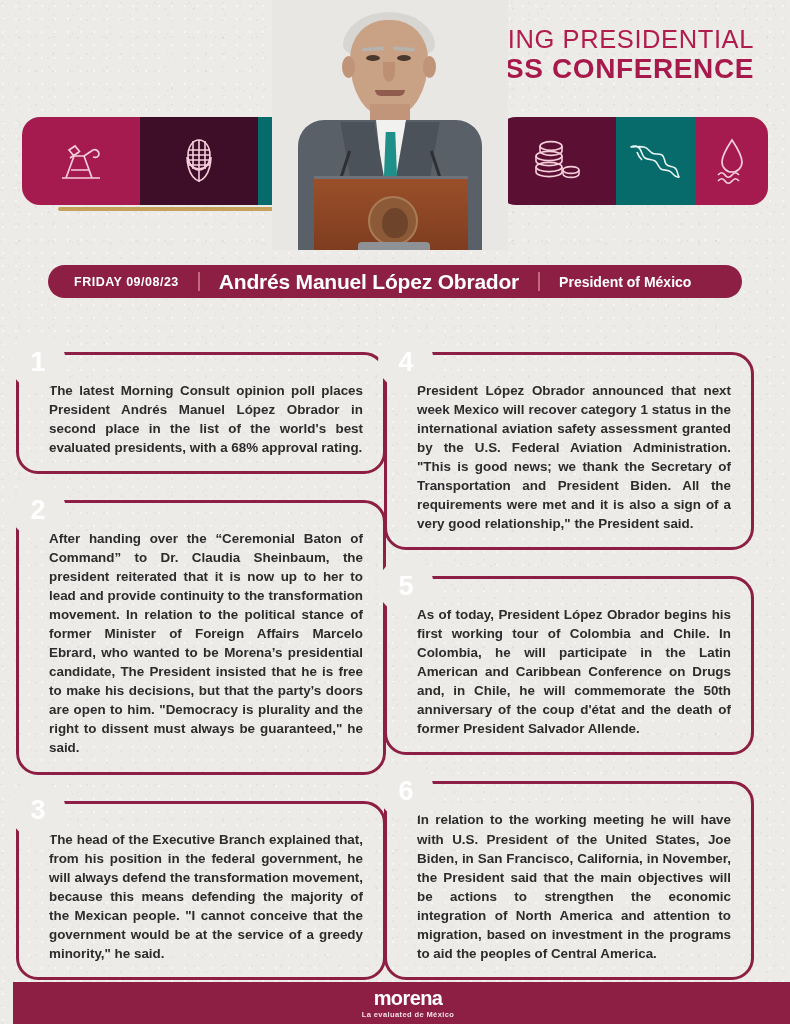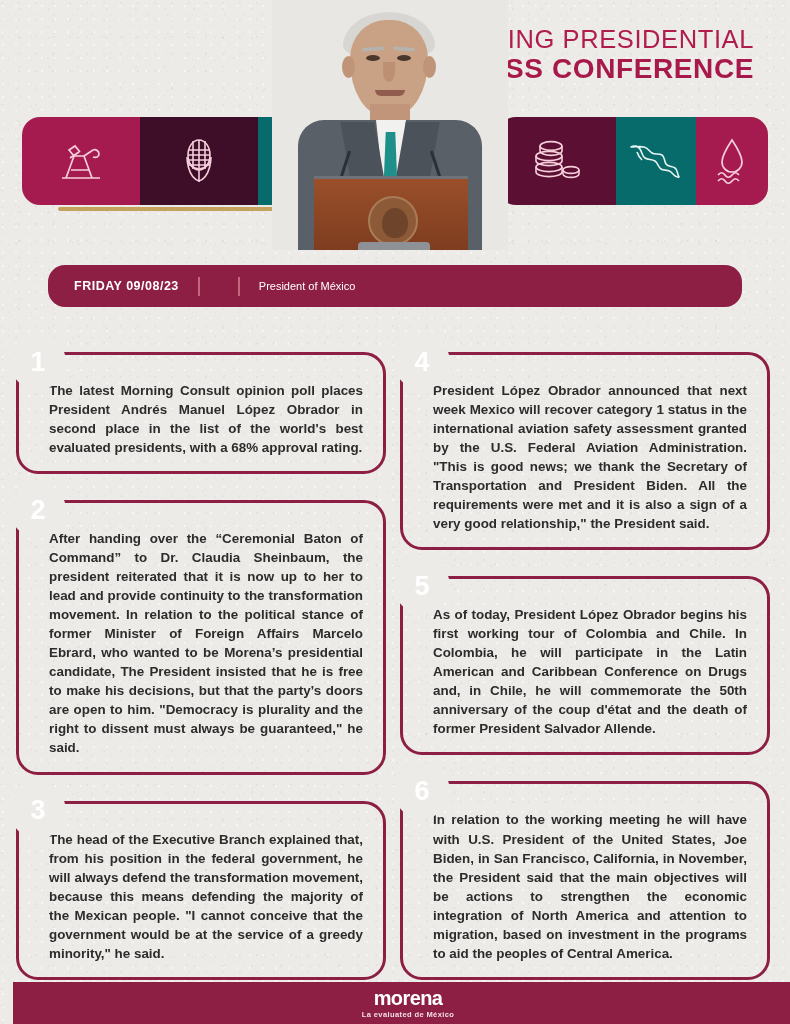--- a/index.html
+++ b/index.html
@@ -138,34 +138,34 @@
   .ico { position:absolute; top:50%; left:50%; transform:translate(-50%,-50%); z-index:3; }
 
   
   .gold-rule {
     position: absolute; left: 58px; top: 207px; width: 290px; height: 4px;
     background: #c4a25e; border-radius: 2px; z-index: 4;
   }
 
   
   .namebar {
-    position: absolute; left: 48px; top: 265px; width: 694px; height: 42px;
+    position: absolute; left: 48px; top: 265px; width: 694px; height: 33px;
     background: #8d1f45; border-radius: 17px; z-index: 7;
     display: flex; align-items: center; color: #fff;
   }
   .nb-date { font-size: 12.5px; font-weight: 700; letter-spacing: 0.5px; margin-left: 26px; }
   .nb-sep { width: 2px; height: 19px; background: #c4677f; margin: 0 19px; }
   .nb-name { font-size: 21px; font-weight: 800; letter-spacing: -0.2px; }
-  .nb-role { font-size: 11px; font-weight: 400; }
+  .nb-role { font-size: 14px; font-weight: 700; }
 
   
   .cards { position: absolute; top: 312px; left: 0; width: 790px; }
   .col { position: absolute; width: 370px; margin-top: 40px; }
   .col-left { left: 16px; }
-  .col-right { left: 400px; }
+  .col-right { left: 384px; }
 
   .card { position: relative; margin-bottom: 26px; }
   .card-box {
     border: 3px solid #8d1f45;
     border-radius: 22px;
     padding: 26px 20px 14px 30px;
     min-height: 40px;
   }
   .card-num {
     position: absolute;
@@ -307,20 +307,21 @@
           <path d="M6 44c2.5-3 5-3 7 0s4.5 3 7 0 4.5-3 7 0"></path>
         </svg>
       </div>
     </div>
 
     <div class="gold-rule"></div>
 
     <div class="namebar">
       <span class="nb-date">FRIDAY 09/08/23</span>
       <span class="nb-sep"></span>
+      <span class="nb-name">Andrés Manuel López Obrador</span>
       <span class="nb-sep"></span>
       <span class="nb-role">President of México</span>
     </div>
   </div>
 
   <div class="cards">
     <div class="col col-left">
 
       <div class="card">
         <div class="card-num">1</div>

